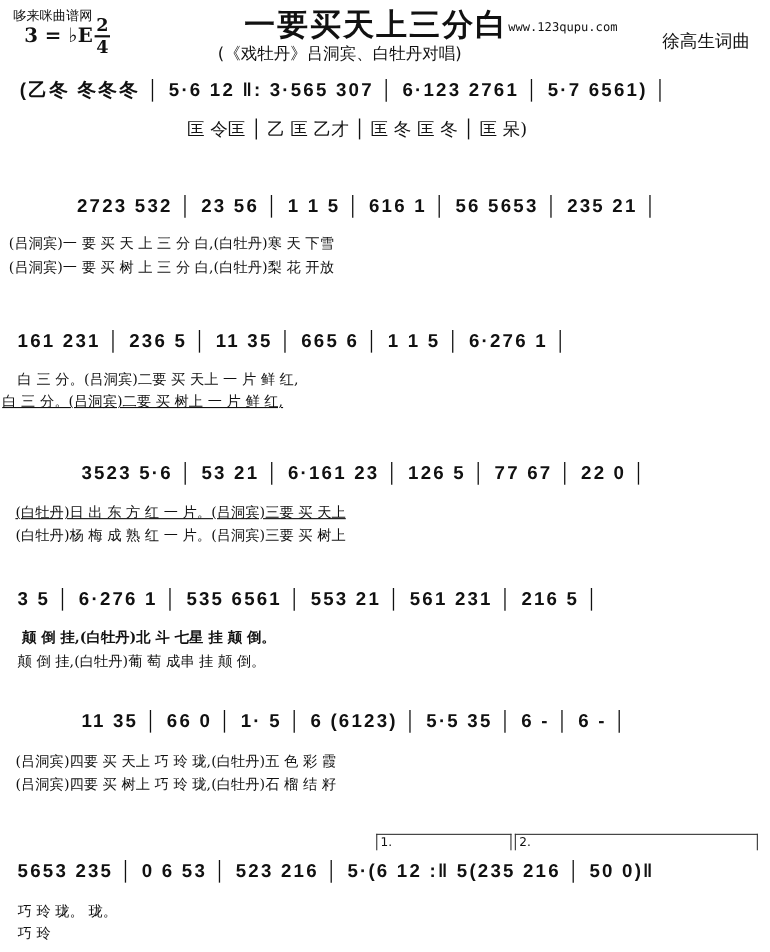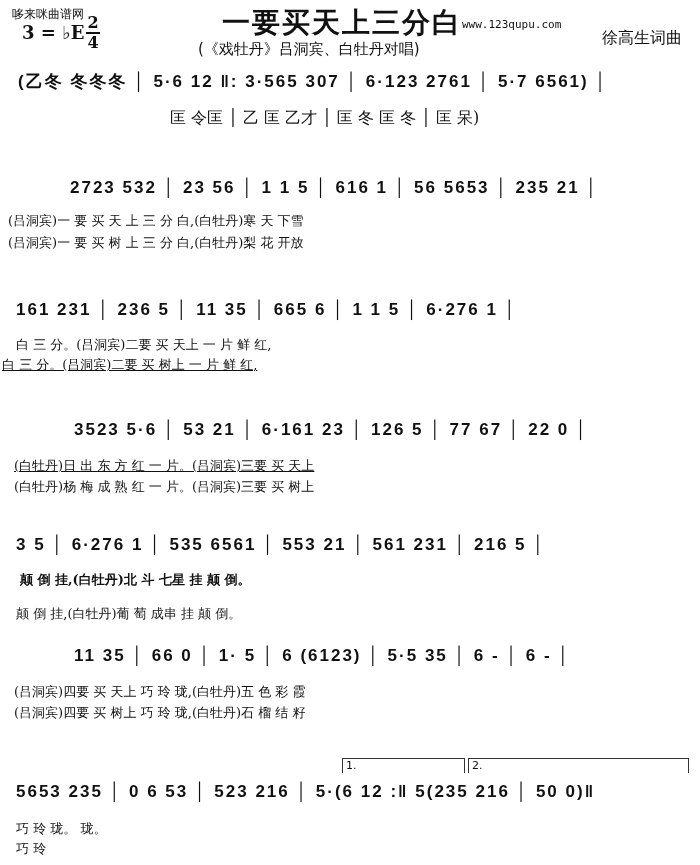--- a/index.html
+++ b/index.html
@@ -46,21 +46,21 @@
 <div class="abs notes" style="left:16px; top:300px; font-size:17px;">161 231 │ 236 5 │ 11 35 │ 665 6 │ 1 1 5 │ 6·276 1 │</div>
 <div class="abs lyric" style="left:16px; top:336px;">白 三 分。(吕洞宾)二要 买 天上 一 片 鲜 红,</div>
 <div class="abs lyric" style="left:2px; top:356px;text-decoration:underline;">白 三 分。(吕洞宾)二要 买 树上 一 片 鲜 红,</div>
 
 <div class="abs notes" style="left:74px; top:420px; font-size:17px;">3523 5·6 │ 53 21 │ 6·161 23 │ 126 5 │ 77 67 │ 22 0 │</div>
 <div class="abs lyric" style="left:14px; top:457px;text-decoration:underline;">(白牡丹)日 出 东 方 红 一 片。(吕洞宾)三要 买 天上</div>
 <div class="abs lyric" style="left:14px; top:478px;">(白牡丹)杨 梅 成 熟 红 一 片。(吕洞宾)三要 买 树上</div>
 
 <div class="abs notes" style="left:16px; top:535px; font-size:17px;">3 5 │ 6·276 1 │ 535 6561 │ 553 21 │ 561 231 │ 216 5 │</div>
 <div class="abs lyric" style="left:20px; top:571px;font-weight:bold;">颠 倒 挂,(白牡丹)北 斗 七星 挂 颠 倒。</div>
-<div class="abs lyric" style="left:16px; top:605px;">颠 倒 挂,(白牡丹)葡 萄 成串 挂 颠 倒。</div>
+<div class="abs lyric" style="left:16px; top:592px;">颠 倒 挂,(白牡丹)葡 萄 成串 挂 颠 倒。</div>
 
 <div class="abs notes" style="left:74px; top:646px; font-size:17px;">11 35 │ 66 0 │ 1· 5 │ 6 (6123) │ 5·5 35 │ 6 - │ 6 - │</div>
 <div class="abs lyric" style="left:14px; top:683px;">(吕洞宾)四要 买 天上 巧 玲 珑,(白牡丹)五 色 彩 霞</div>
 <div class="abs lyric" style="left:14px; top:704px;">(吕洞宾)四要 买 树上 巧 玲 珑,(白牡丹)石 榴 结 籽</div>
 
 <div class="volta" style="left:342px; top:758px; width:118px;"><span>1.</span></div>
 <div class="volta" style="left:468px; top:758px; width:216px;"><span>2.</span></div>
 <div class="abs notes" style="left:16px; top:782px; font-size:17px;">5653 235 │ 0 6 53 │ 523 216 │ 5·(6 12 :‖ 5(235 216 │ 50 0)‖</div>
 <div class="abs lyric" style="left:16px; top:820px;">巧 玲 珑。 珑。</div>
 <div class="abs lyric" style="left:16px; top:840px;">巧 玲</div>

